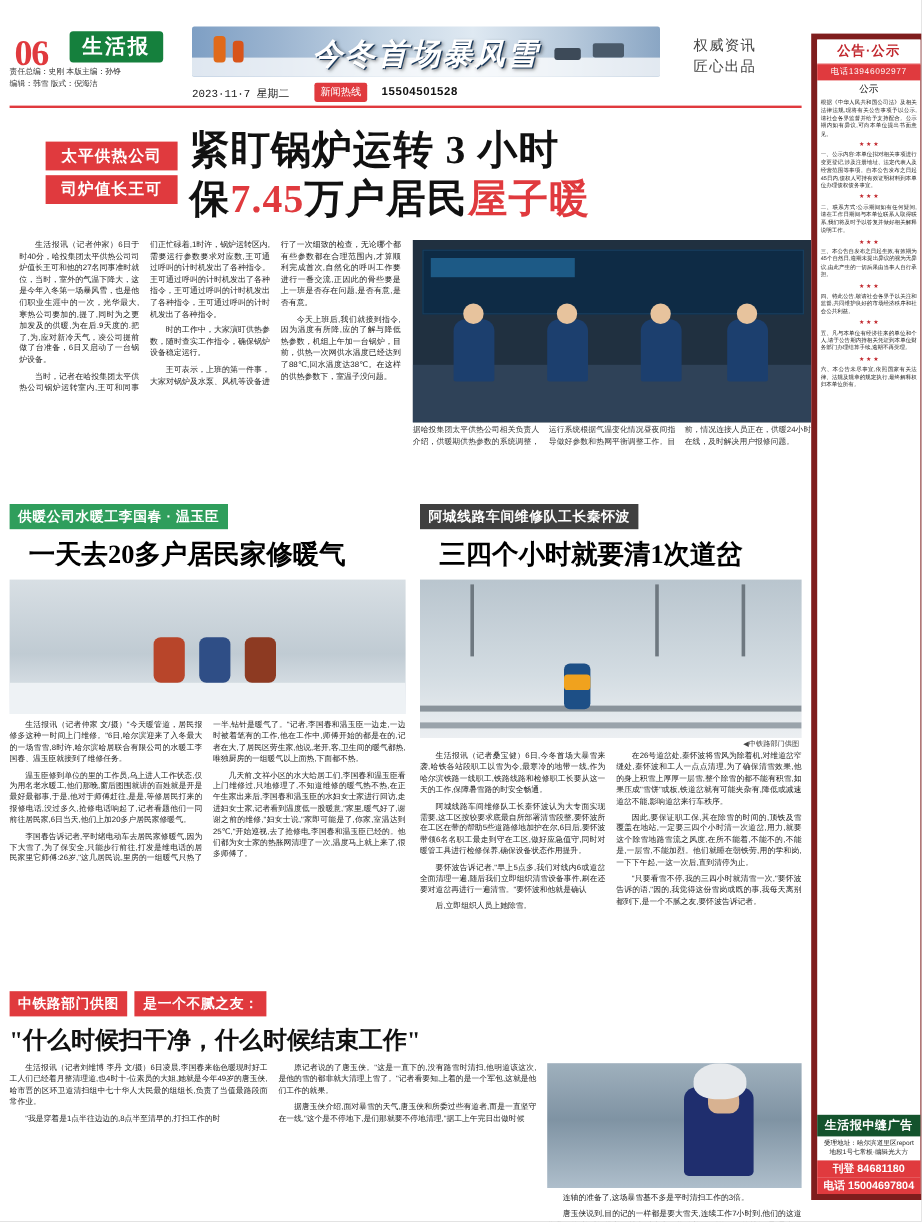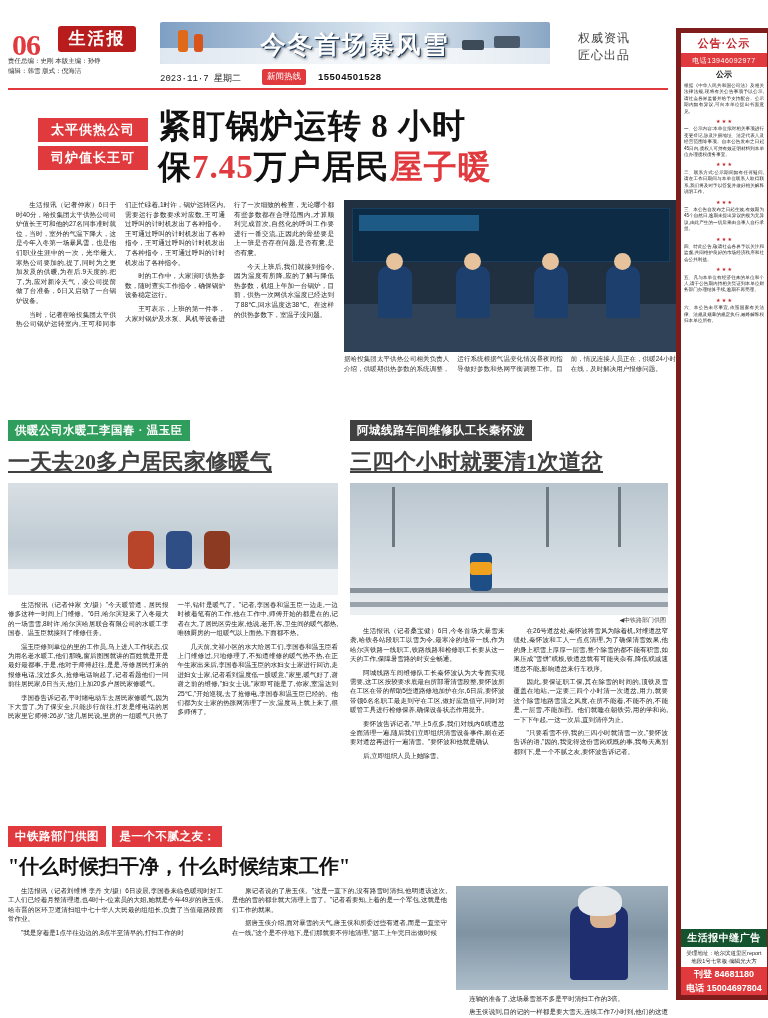--- a/index.html
+++ b/index.html
@@ -2,44 +2,44 @@
 <html><head>
 <meta charset="utf-8">
 <style>
   html,body{margin:0;padding:0;background:#cfcfcf;}
   body{font-family:"Liberation Sans","DejaVu Sans",sans-serif;}
   .page{position:relative;width:768px;height:1018px;background:#fff;overflow:hidden;}
 
   
   .masthead{position:absolute;left:0;top:0;width:768px;height:86px;}
   .pg-num{position:absolute;left:12px;top:28px;font-size:30px;font-weight:bold;color:#e03a3e;letter-spacing:-1px;font-family:"Liberation Serif",serif;}
-  .logo-box{position:absolute;left:58px;top:26px;width:78px;height:26px;background:#b91c1c;border-radius:3px;color:#fff;font-size:17px;font-weight:bold;text-align:center;line-height:26px;letter-spacing:2px;}
+  .logo-box{position:absolute;left:58px;top:26px;width:78px;height:26px;background:#15803d;border-radius:3px;color:#fff;font-size:17px;font-weight:bold;text-align:center;line-height:26px;letter-spacing:2px;}
   .staff{position:absolute;left:8px;top:56px;font-size:6.5px;color:#333;line-height:10px;}
   .staff div{white-space:nowrap;}
   .banner{position:absolute;left:160px;top:22px;width:390px;height:42px;
     background:linear-gradient(90deg,#7e9fc4 0%,#9bb4d0 18%,#c3d4e4 40%,#dfe9f2 60%,#b9cbdd 80%,#8aa6c4 100%);
-    border-radius:2px;overflow:hidden;}
+    border-radius:2px;overflow:hidden;font-style:italic;}
   .banner .snowcap{position:absolute;left:0;bottom:0;width:100%;height:16px;background:rgba(255,255,255,.75);}
   .banner .ppl{position:absolute;left:18px;top:8px;width:10px;height:22px;background:#e06a1a;border-radius:3px;}
   .banner .ppl2{position:absolute;left:34px;top:12px;width:9px;height:18px;background:#d8541a;border-radius:3px;}
   .banner .car{position:absolute;right:30px;top:14px;width:26px;height:12px;background:#4a5a6a;border-radius:2px;}
   .banner .car2{position:absolute;right:66px;top:18px;width:22px;height:10px;background:#3d4a58;border-radius:2px;}
   .banner-title{position:absolute;left:0;top:6px;width:390px;text-align:center;font-size:25px;font-weight:bold;color:#ffffff;
     font-family:"Liberation Serif",serif;text-shadow:1px 1px 0 #1c3a5c,2px 2px 3px rgba(0,0,0,.5);letter-spacing:2px;}
   .slogan{position:absolute;left:578px;top:30px;font-size:12px;color:#444;line-height:17px;font-weight:normal;letter-spacing:1px;}
   .dateline{position:absolute;left:160px;top:72px;font-size:9px;color:#222;font-family:Liberation Mono, monospace;}
   .hotline-tag{position:absolute;left:262px;top:69px;background:#e03a3e;color:#fff;font-size:8.5px;padding:2px 5px;border-radius:2px;}
   .hotline-num{position:absolute;left:318px;top:71px;font-size:9.5px;color:#111;font-weight:bold;letter-spacing:.5px;}
   .rule-red{position:absolute;left:8px;top:88px;width:660px;height:2px;background:#e03a3e;}
 
   
   .adcol{position:absolute;left:676px;top:28px;width:86px;height:962px;border:5px solid #7f1d1d;background:#fff;}
   .adcol-hd{height:20px;background:#fff;border-bottom:1px solid #e03a3e;text-align:center;font-size:11px;font-weight:bold;color:#c1272d;line-height:20px;letter-spacing:1px;}
   .adcol-phone{height:13px;background:#e03a3e;color:#fff;font-size:7px;text-align:center;line-height:13px;letter-spacing:.5px;}
-  .adcol-sub{text-align:center;font-size:8px;font-weight:bold;color:#111;padding:2px 0 1px;}
+  .adcol-sub{text-align:center;font-size:8px;font-weight:normal;color:#111;padding:2px 0 1px;}
   .adcol-body{padding:2px 3px;font-size:4.6px;line-height:6.4px;color:#222;text-align:justify;overflow:hidden;}
   .adcol-body p{margin:0 0 3px;}
   .adstar{text-align:center;font-size:5px;color:#c1272d;margin:2px 0;}
   .adcol-foot{position:absolute;left:0;bottom:0;width:86px;}
   .ad-red-band{background:#14532d;color:#fff;text-align:center;font-size:10px;font-weight:bold;padding:2px 0;letter-spacing:.5px;}
   .ad-foot-lines{font-size:5.5px;line-height:8px;color:#222;text-align:center;padding:2px 1px;}
   .ad-tel{background:#e03a3e;color:#fff;font-size:9px;font-weight:bold;text-align:center;line-height:12px;padding:1px 0;}
 
   
   .lead{position:absolute;left:8px;top:96px;width:660px;height:310px;}
@@ -56,21 +56,21 @@
   .caps{position:absolute;left:336px;top:258px;width:332px;font-size:6.5px;line-height:9.5px;color:#333;column-count:3;column-gap:8px;text-align:justify;}
   .lead-cols{position:absolute;left:8px;top:104px;width:318px;height:196px;font-size:6.6px;line-height:9.6px;color:#222;column-count:3;column-gap:9px;text-align:justify;}
   .lead-cols p{margin:0 0 4px;text-indent:2em;}
 
   
   .mid-left{position:absolute;left:8px;top:420px;width:330px;}
   .mid-right{position:absolute;left:350px;top:420px;width:318px;}
   .sect-tag{display:inline-block;background:#e03a3e;color:#fff;font-size:11.5px;font-weight:bold;padding:3px 7px;letter-spacing:.5px;}
   .sect-tag.green{background:#2f9e5c;}
   .sect-tag.blue{background:#404040;}
-  .sub-hd{font-family:"Liberation Serif",serif;font-size:22px;font-weight:bold;color:#404040;margin:6px 0 6px;letter-spacing:0px;text-decoration:underline;}
+  .sub-hd{font-family:"Liberation Serif",serif;font-size:22px;font-weight:bold;color:#000000;margin:6px 16px 6px;letter-spacing:0px;}
   .photo{background:#cbd5dd;position:relative;overflow:hidden;}
   .photo-cap{font-size:6px;color:#444;text-align:right;padding:1px 2px;}
   .body2{font-size:6.5px;line-height:9.4px;color:#222;text-align:justify;}
   .body2 p{margin:0 0 4px;text-indent:2em;}
   .c2{column-count:2;column-gap:9px;}
 
   
   .ph-snow{background:linear-gradient(180deg,#d8dfe4 0%,#c0cbd3 55%,#e8edf1 100%);}
   .ph-snow .worker{position:absolute;width:26px;height:38px;background:#b8452a;border-radius:6px;bottom:26px;}
   .ph-snow .worker.b{background:#2f4e86;}
@@ -120,21 +120,21 @@
     <div class="hotline-num">15504501528</div>
   </div>
   <div class="rule-red"></div>
 
   <div class="lead">
     <div class="tag-stack">
       <div class="tagline">太平供热公司</div>
       <div class="tagline">司炉值长王可</div>
     </div>
     <div class="headline">
-      <div>紧盯锅炉运转 8 小时</div>
+      <div>紧盯锅炉运转 3 小时</div>
       <div>
         <span>保</span><span class="hl-red">7.45</span><span>万户居民</span><span class="hl-red">屋子暖</span>
       </div>
     </div>
 
     <div class="lead-photo">
       <div class="lp-desk"></div>
       <div class="lp-screen"></div>
       <div class="lp-person" style="left:34px">
           <div class="lp-head"></div>

